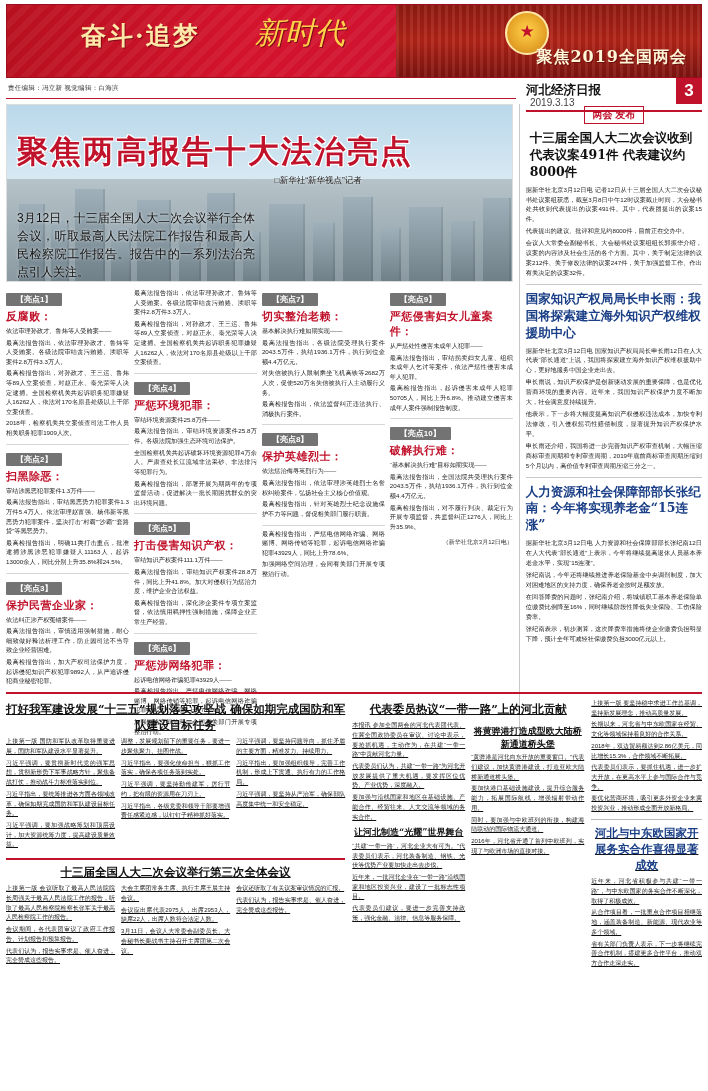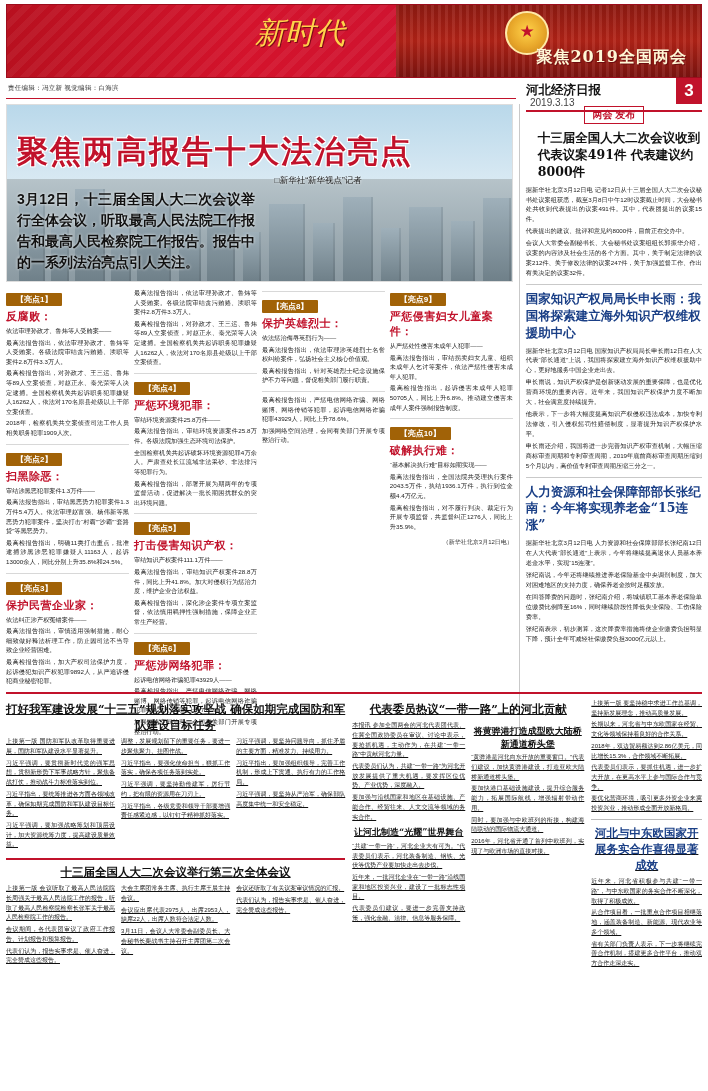--- a/index.html
+++ b/index.html
@@ -61,41 +61,41 @@
     background:linear-gradient(180deg,#b9d8ea 0%,#dcebf4 100%);}
   .city{position:absolute;left:0;bottom:0;right:0;height:58%;
     background:linear-gradient(180deg,#b6c3c9 0%,#8b9aa2 100%);}
   .bldg{position:absolute;bottom:0;background:linear-gradient(180deg,#9fb0ba 0%,#6f8089 100%);
     box-shadow:inset -2px 0 0 rgba(0,0,0,.08);}
   .lead-title{position:absolute;left:10px;top:26px;font-family:"DejaVu Serif",serif;
     font-size:31px;font-weight:bold;color:#c1122b;letter-spacing:2px;
     text-shadow:1px 1px 0 #fff,-1px -1px 0 #fff,1px -1px 0 #fff,-1px 1px 0 #fff;text-align:right;}
   .lead-sub{position:absolute;right:150px;top:70px;font-size:8.5px;color:#222;
     text-shadow:0 0 3px #fff;}
-  .lead-lede{position:absolute;left:10px;bottom:8px;width:238px;font-size:14px;line-height:1.5;
-    color:#111;text-shadow:0 0 3px rgba(255,255,255,.9);text-align:justify;font-weight:bold;}
+  .lead-lede{position:absolute;left:10px;bottom:0;width:238px;font-size:12px;line-height:1.5;
+    color:#111;text-shadow:0 0 3px rgba(255,255,255,.9);text-align:justify;}
 
   
   .hl-wrap{margin-top:6px;display:flex;gap:5px;}
   .hl-col{flex:1;}
   .hl-box{margin-bottom:6px;}
-  .hl-tag{display:inline-block;background:#a16207;color:#fff;font-size:8px;font-weight:bold;
+  .hl-tag{display:inline-block;background:#737373;color:#fff;font-size:8px;font-weight:bold;
     padding:1px 10px;border-radius:1px;margin-bottom:2px;}
   .hl-head{font-family:"DejaVu Serif",serif;font-size:11px;font-weight:bold;color:#c1122b;
     margin:1px 0 2px 0;letter-spacing:.5px;}
   .hl-body{font-size:6.2px;line-height:1.55;text-align:justify;color:#222;}
   .hl-body p{margin:0 0 2px 0;}
   .sep-line{height:1px;background:#d8d8d8;margin:3px 0;}
   .credit{font-size:6px;color:#333;text-align:right;margin-top:3px;}
 
   
   .rc-tag{display:inline-block;border:1.5px solid #c1122b;color:#c1122b;font-size:10px;
     font-weight:bold;padding:1px 8px;margin:0 0 4px 0;}
   .rc-h1{font-family:"DejaVu Serif",serif;font-size:12.5px;font-weight:bold;line-height:1.35;
-    color:#111;margin:2px 0 4px 12px;}
+    color:#111;margin:2px 0 4px 4px;}
   .rc-h2{font-family:"DejaVu Serif",serif;font-size:12.5px;font-weight:bold;line-height:1.35;
     color:#1a3f86;margin:3px 0 4px 0;}
   .rc-body{font-size:6.2px;line-height:1.6;text-align:justify;color:#222;}
   .rc-body p{margin:0 0 2px 0;}
   .rc-rule{height:1px;background:#c9c9c9;margin:6px 0;}
 
   
   .bottom{position:absolute;left:6px;top:688px;width:696px;border-top:2px solid #c1122b;padding-top:5px;text-decoration:underline;}
   .b-cols{display:flex;gap:7px;}
   .b-col{flex:1;}
@@ -113,20 +113,21 @@
 </style>
 </head>
 <body>
 
 <div class="page">
 
   <div class="masthead">
     <div class="mast-left"></div>
     <div class="mast-pattern"></div>
     <div class="mast-right"></div>
+    <div class="mast-title">奋斗·追梦</div>
     <div class="mast-title2">新时代</div>
     <div class="emblem"></div>
     <div class="mast-sub">聚焦2019全国两会</div>
   </div>
 
   <div class="nameplate">
     <div class="np-name">河北经济日报</div>
     <div class="np-date">2019.3.13</div>
     <div class="np-num">3</div>
   </div>
@@ -230,20 +231,30 @@
               <div class="hl-head">严惩涉网络犯罪：</div>
               <div class="hl-body">
                 <p>起诉电信网络诈骗犯罪43929人——</p>
                 <p>最高检报告指出，严惩电信网络诈骗、网络赌博、网络传销等犯罪，起诉电信网络诈骗犯罪43929人，同比上升78.6%。</p>
                 <p>加强网络空间治理，会同有关部门开展专项整治行动。</p>
               </div>
             </div>
           </div>
 
           <div class="hl-col">
+            <div class="hl-box">
+              <span class="hl-tag">【亮点7】</span>
+              <div class="hl-head">切实整治老赖：</div>
+              <div class="hl-body">
+                <p>基本解决执行难如期实现——</p>
+                <p>最高法报告指出，各级法院受理执行案件2043.5万件，执结1936.1万件，执行到位金额4.4万亿元。</p>
+                <p>对失信被执行人限制乘坐飞机高铁等2682万人次，促使520万名失信被执行人主动履行义务。</p>
+                <p>最高检报告指出，依法监督纠正违法执行、消极执行案件。</p>
+              </div>
+            </div>
             <div class="sep-line"></div>
             <div class="hl-box">
               <span class="hl-tag">【亮点8】</span>
               <div class="hl-head">保护英雄烈士：</div>
               <div class="hl-body">
                 <p>依法惩治侮辱英烈行为——</p>
                 <p>最高法报告指出，依法审理涉英雄烈士名誉权纠纷案件，弘扬社会主义核心价值观。</p>
                 <p>最高检报告指出，针对英雄烈士纪念设施保护不力等问题，督促相关部门履行职责。</p>
               </div>
             </div>

